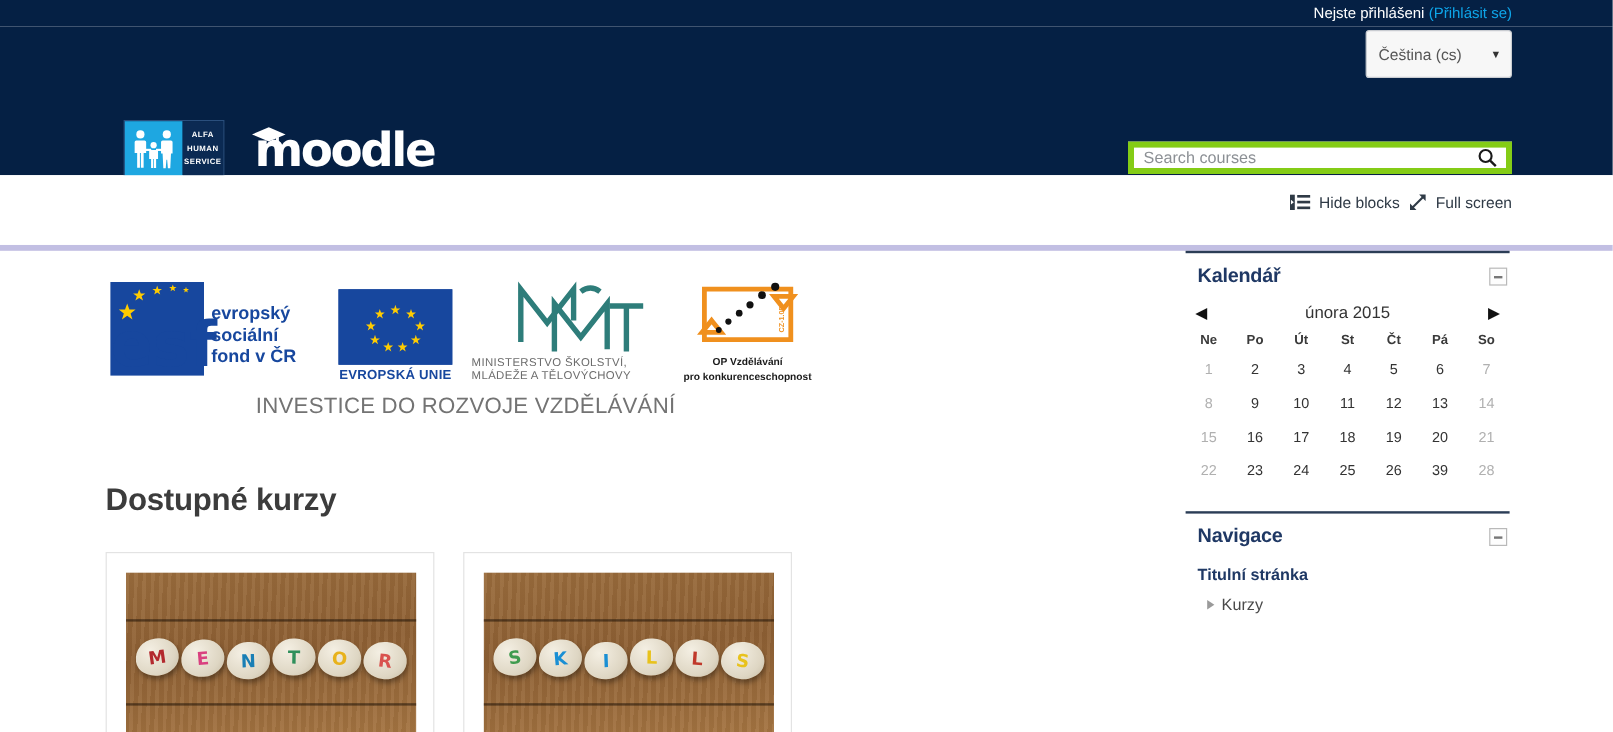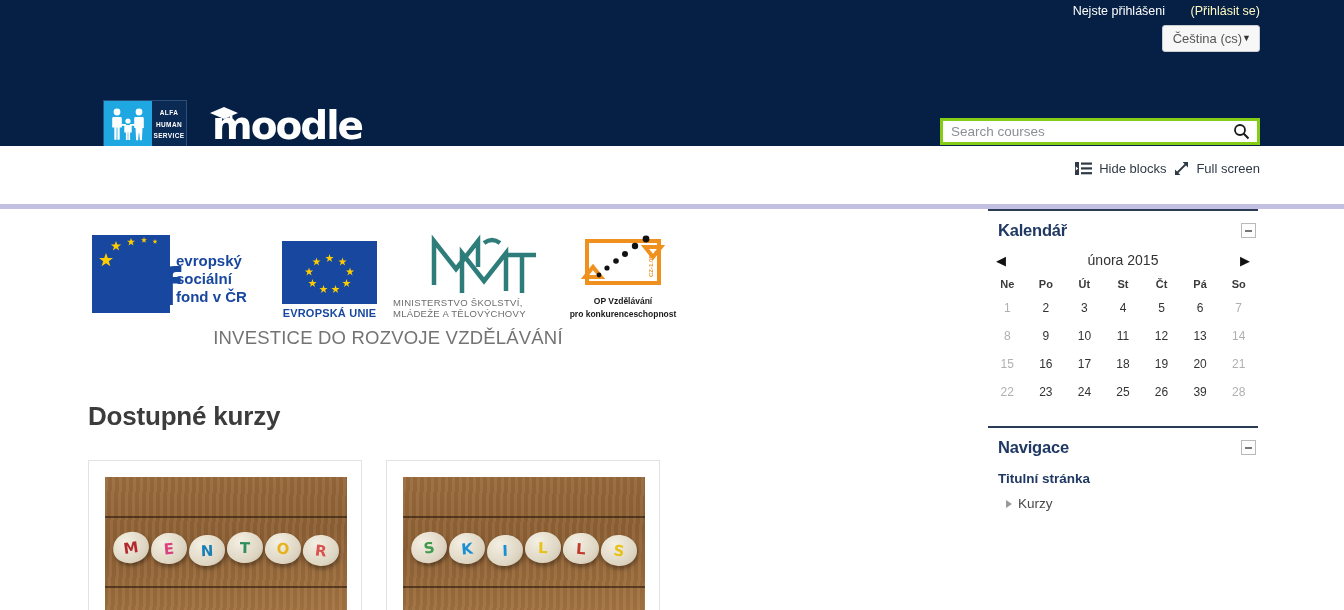--- a/index.html
+++ b/index.html
@@ -25,44 +25,43 @@
   .login-info {
     position: absolute;
     right: 84px;
     top: 1px;
     color: #ffffff;
     font-size: 12.5px;
     line-height: 20px;
     white-space: nowrap;
   }
   .login-info .login-link {
-    color: #fef9c3;
+    color: #0ea5e9;
     text-decoration: none;
-    margin-left: 22px;
   }
 
   
   .header {
     background: #052044;
     height: 124px;
     position: relative;
   }
   .lang-select {
     position: absolute;
     right: 84px;
     top: 3px;
     background: #f7f7f7;
     border: 1px solid #c9ccd1;
     border-radius: 3px;
-    height: 27px;
+    height: 40px;
     min-width: 98px;
     padding: 0 8px 0 10px;
     display: flex;
     align-items: center;
-    gap: 0;
+    gap: 24px;
     font-size: 13px;
     color: #555;
     cursor: pointer;
     box-sizing: border-box;
   }
   .lang-select .caret {
     font-size: 9px;
     color: #333;
     line-height: 1;
   }
@@ -119,21 +118,21 @@
   }
 
   
   .search-box {
     position: absolute;
     right: 84px;
     top: 96px;
     width: 320px;
     height: 27px;
     background: #ffffff;
-    border: 3px solid #84cc16;
+    border: 5px solid #84cc16;
     display: flex;
     align-items: center;
     box-sizing: border-box;
   }
   .search-input {
     border: 0;
     outline: 0;
     flex: 1;
     height: 100%;
     padding: 0 8px;

